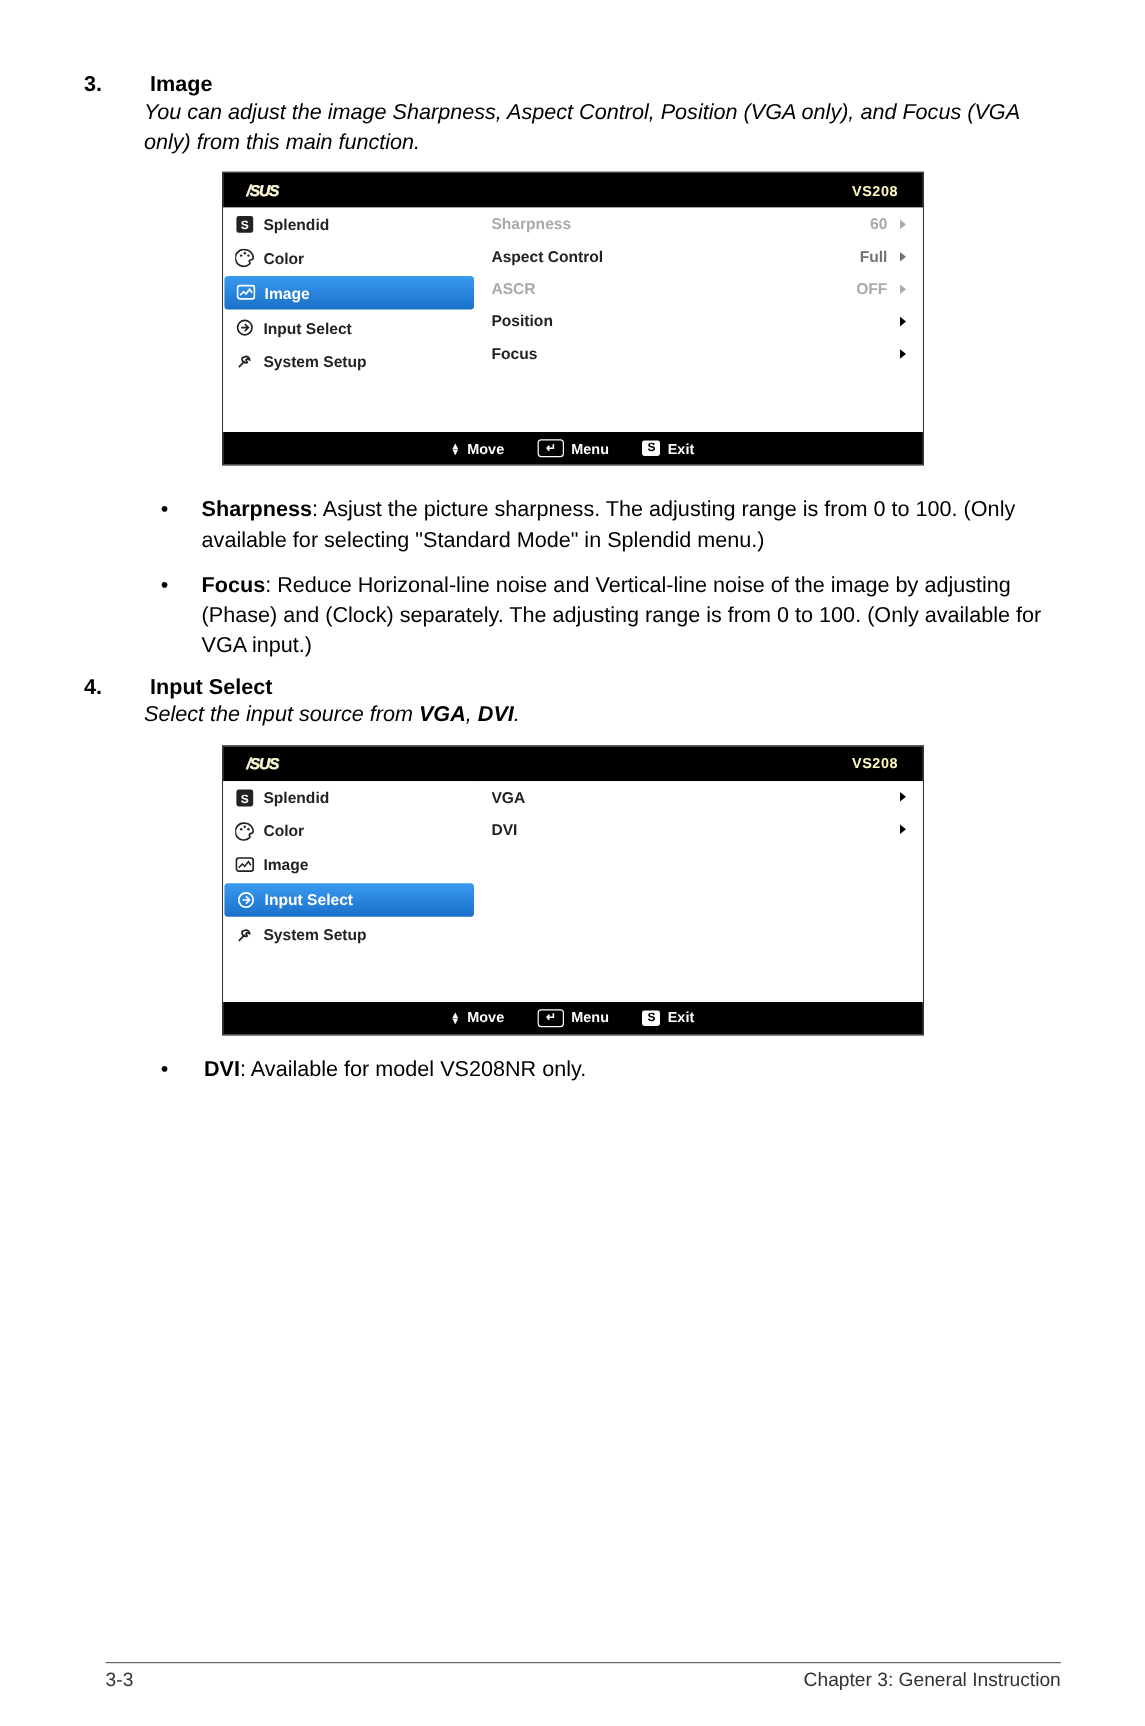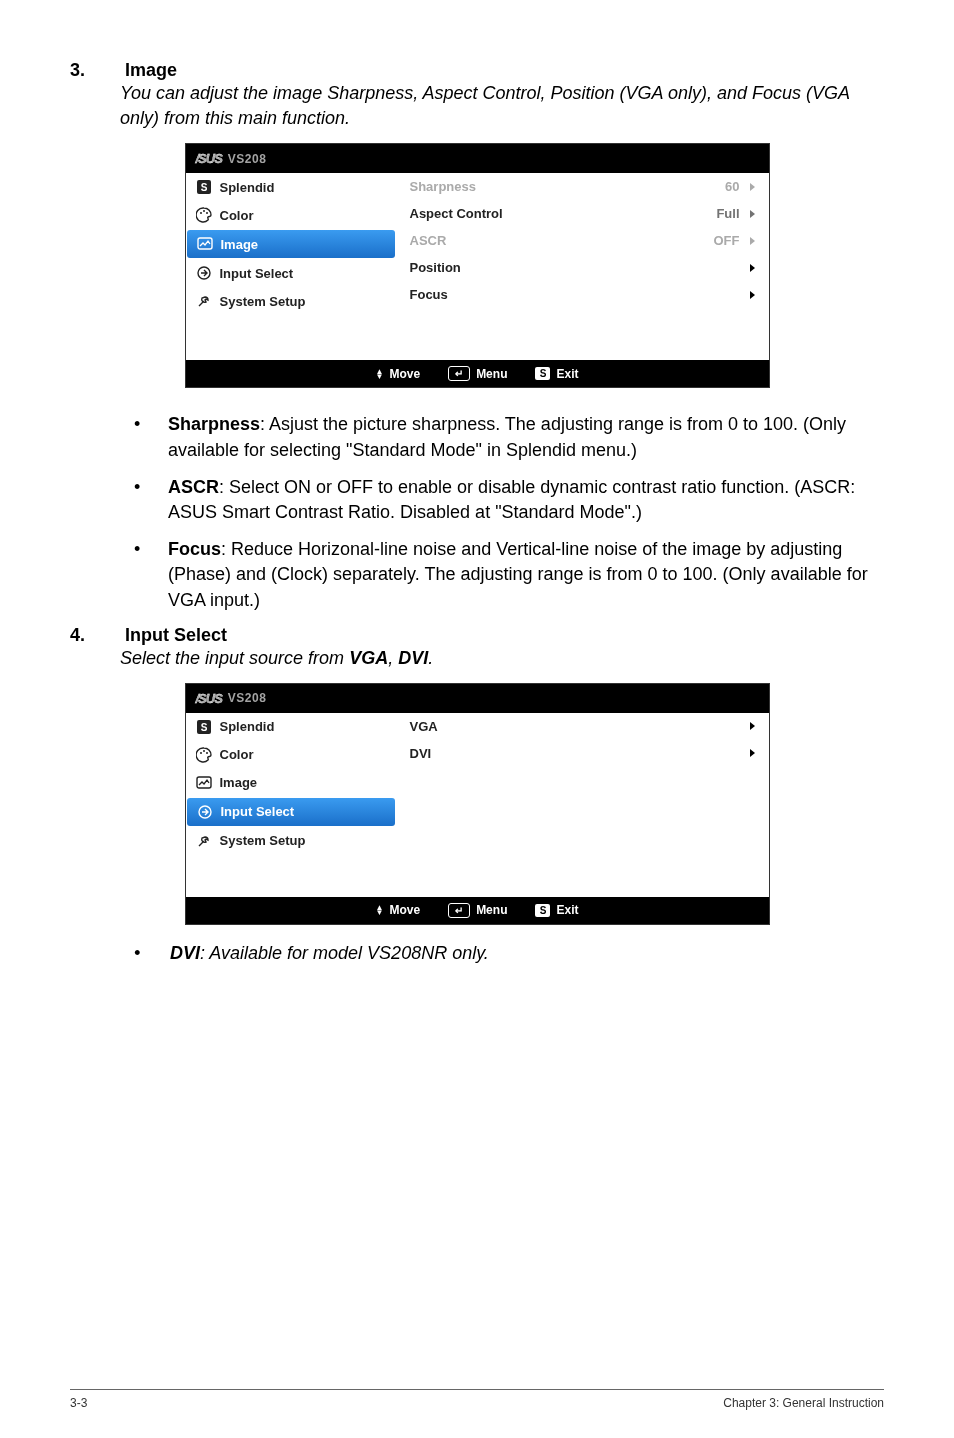--- a/index.html
+++ b/index.html
@@ -31,27 +31,28 @@
   .osd {
     width: 585px;
     margin: 12px auto 16px auto;
     background: #fff;
     border: 1px solid #333;
     font-size: 13px;
     font-weight: bold;
   }
   .osd-header {
     background: #000;
-    color: #a3a3a3;
-    padding: 7px 10px;
+    color: #fef9c3;
+    padding: 7px 20px;
     font-size: 12px;
     letter-spacing: 0.5px;
     display: flex;
     align-items: center;
     gap: 6px;
+    justify-content: space-between;
   }
   .asus-logo {
     font-family: Arial, sans-serif;
     font-weight: bold;
     font-style: italic;
     letter-spacing: -1px;
     font-size: 13px;
     -webkit-text-stroke: 0.3px #fff;
   }
   .osd-body { display: flex; }
@@ -163,39 +164,38 @@
     content: "•";
     position: absolute;
     left: 14px;
     top: 0;
     font-size: 18px;
   }
   .term { font-weight: bold; }
   .footer {
     position: absolute;
     bottom: 28px;
-    left: 70px;
+    left: 88px;
     right: 70px;
     border-top: 1px solid #666;
     padding-top: 6px;
-    font-size: 12px;
+    font-size: 16px;
     color: #333;
     display: flex;
     justify-content: space-between;
   }
   .last-bullet {
     list-style: none;
     margin-left: 0;
     margin-top: 14px;
   }
   .last-bullet li {
     position: relative;
     padding-left: 100px;
     line-height: 1.4;
-    font-style: italic;
   }
   .last-bullet li::before {
     content: "•";
     position: absolute;
     left: 64px;
     top: 0;
     font-size: 18px;
   }
 </style>
 </head>
@@ -299,21 +299,20 @@
     </div>
     <div class="fitem">
       <span class="s-key">S</span>
       <span>Exit</span>
     </div>
   </div>
 </div>
 
 <ul class="bullets">
   <li><span class="term">Sharpness</span><span>: Asjust the picture sharpness. The adjusting range is from 0 to 100. (Only available for selecting "Standard Mode" in Splendid menu.)</span></li>
-  <li><span class="term">ASCR</span><span>: Select ON or OFF to enable or disable dynamic contrast ratio function. (ASCR: ASUS Smart Contrast Ratio. Disabled at "Standard Mode".)</span></li>
   <li><span class="term">Focus</span><span>: Reduce Horizonal-line noise and Vertical-line noise of the image by adjusting (Phase) and (Clock) separately. The adjusting range is from 0 to 100. (Only available for VGA input.)</span></li>
 </ul>
 
 <div style="margin-top:10px">
   <span class="section-num">4.</span>
   <span class="section-title">Input Select</span>
   <div class="section-body">
     <span>Select the input source from </span><span class="term">VGA</span><span>, </span><span class="term">DVI</span><span>.</span>
   </div>
 </div>

